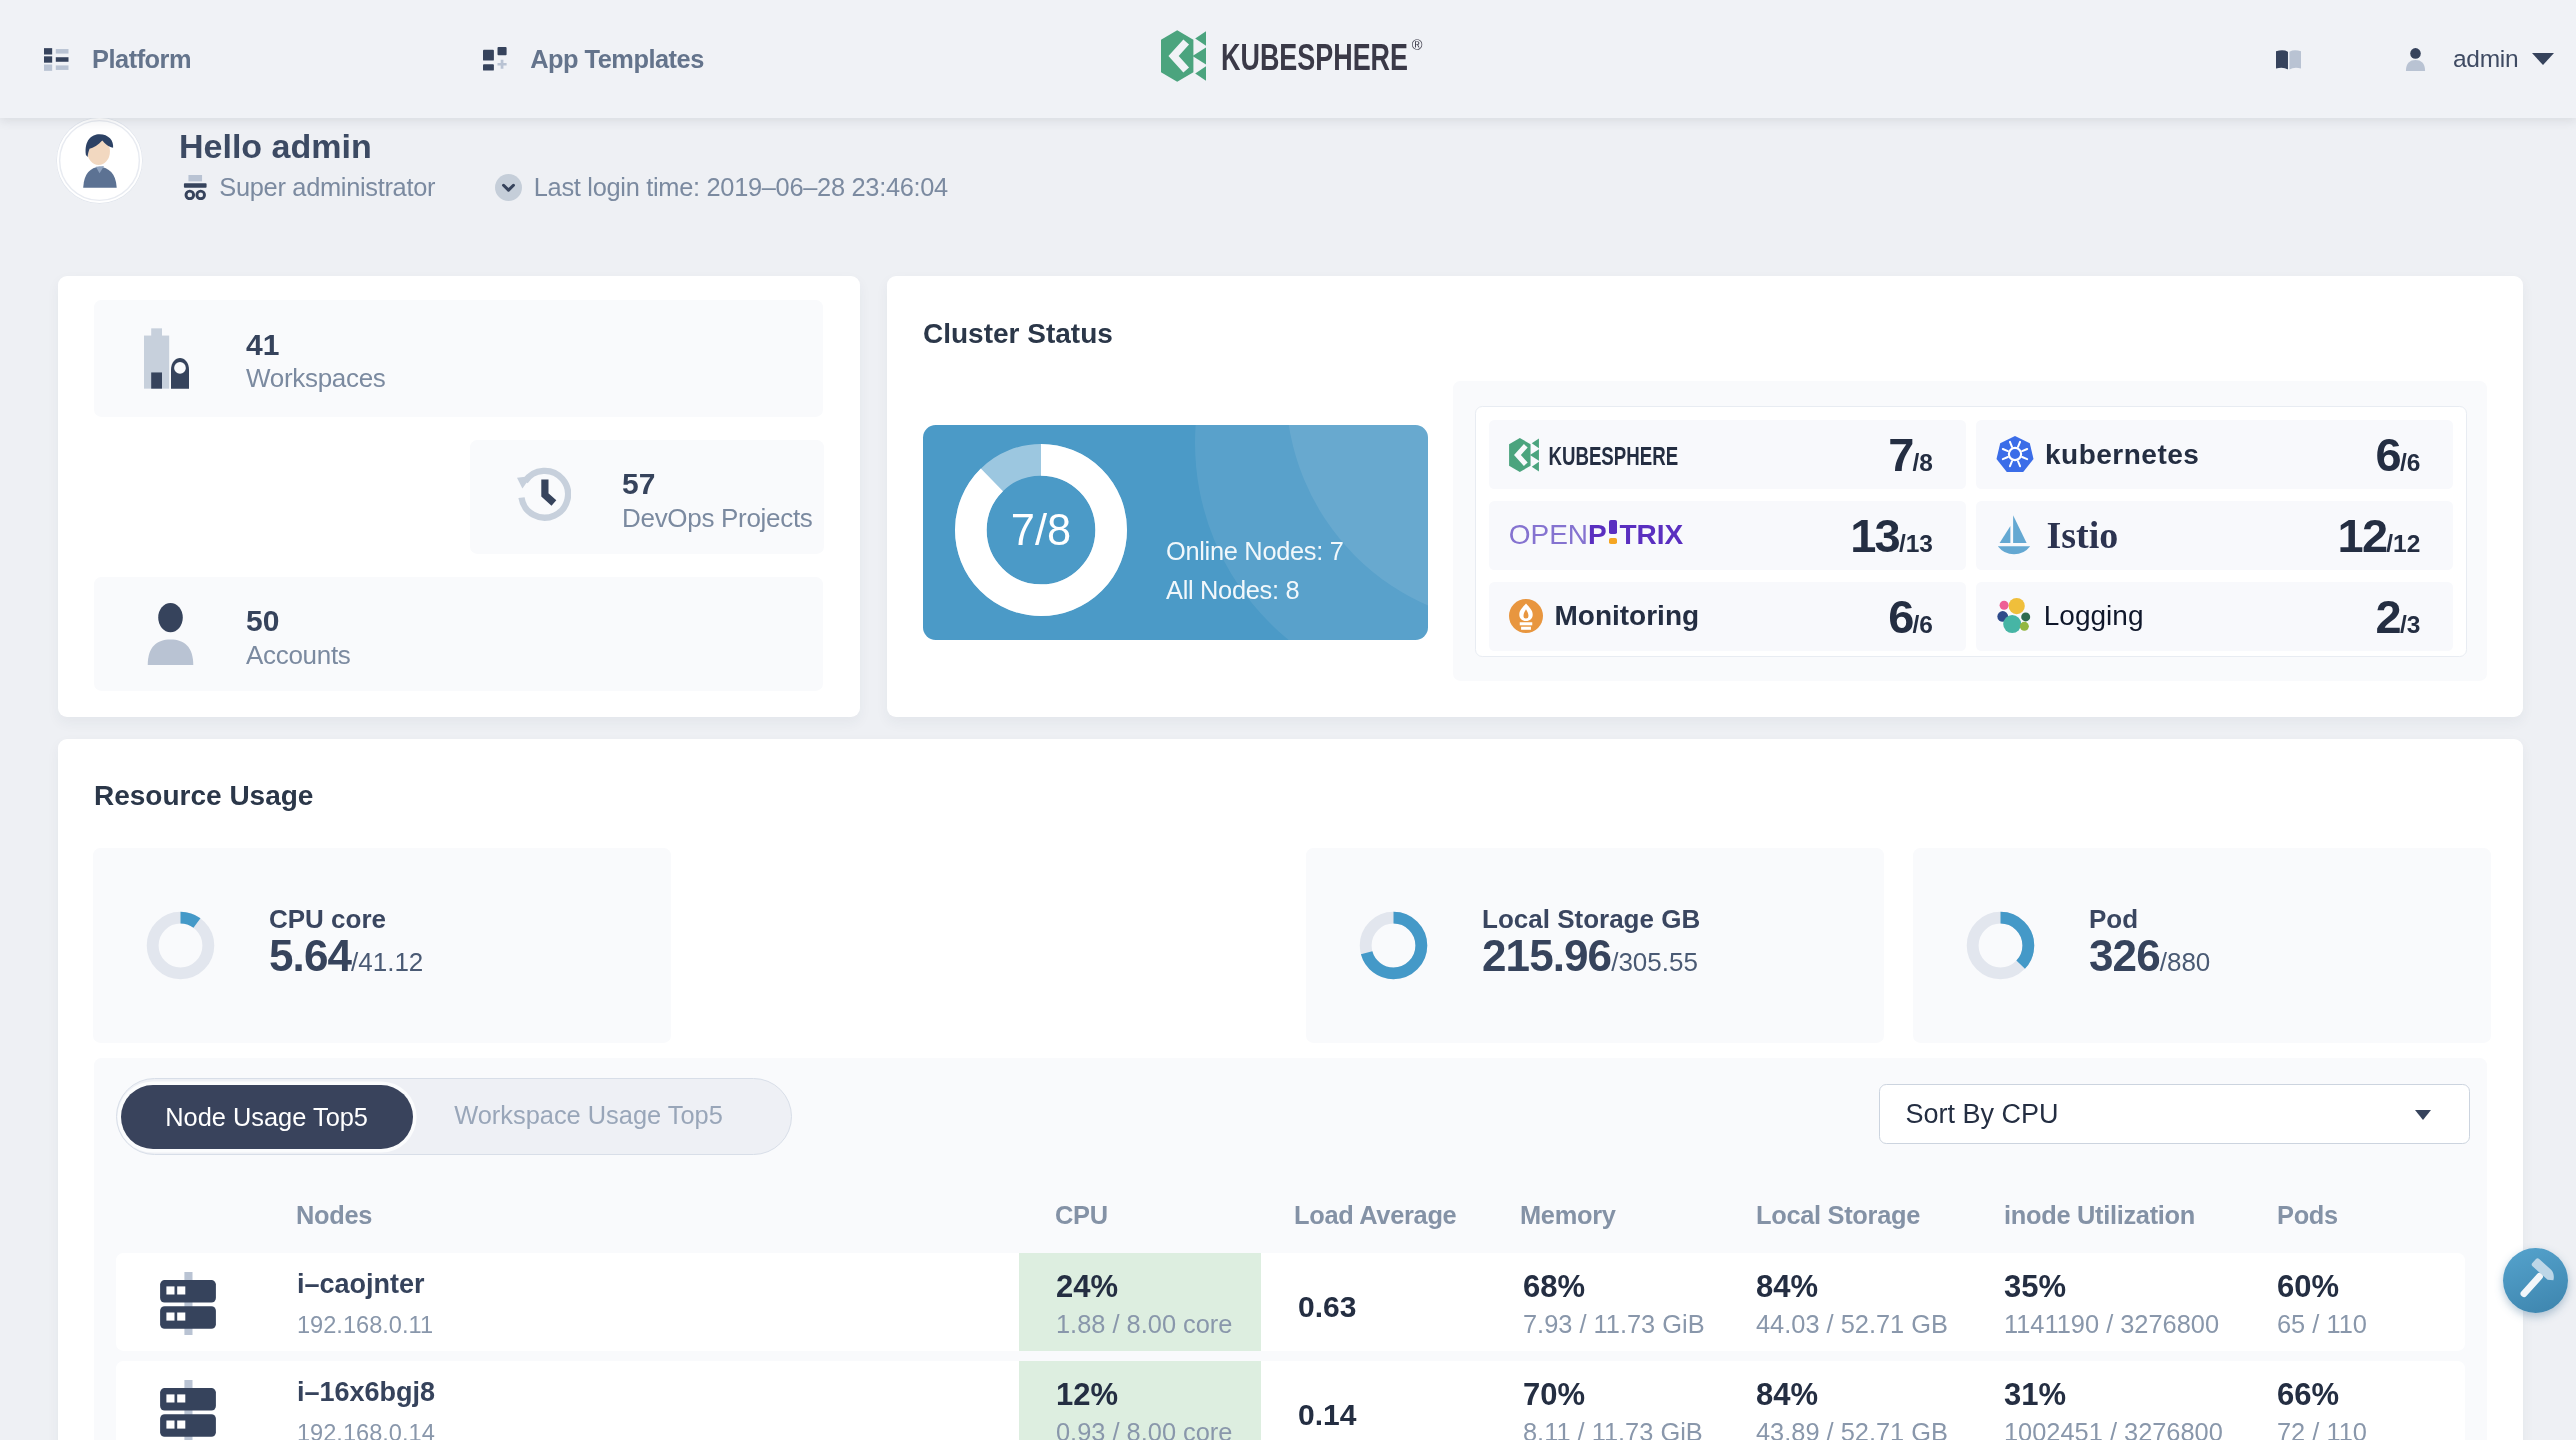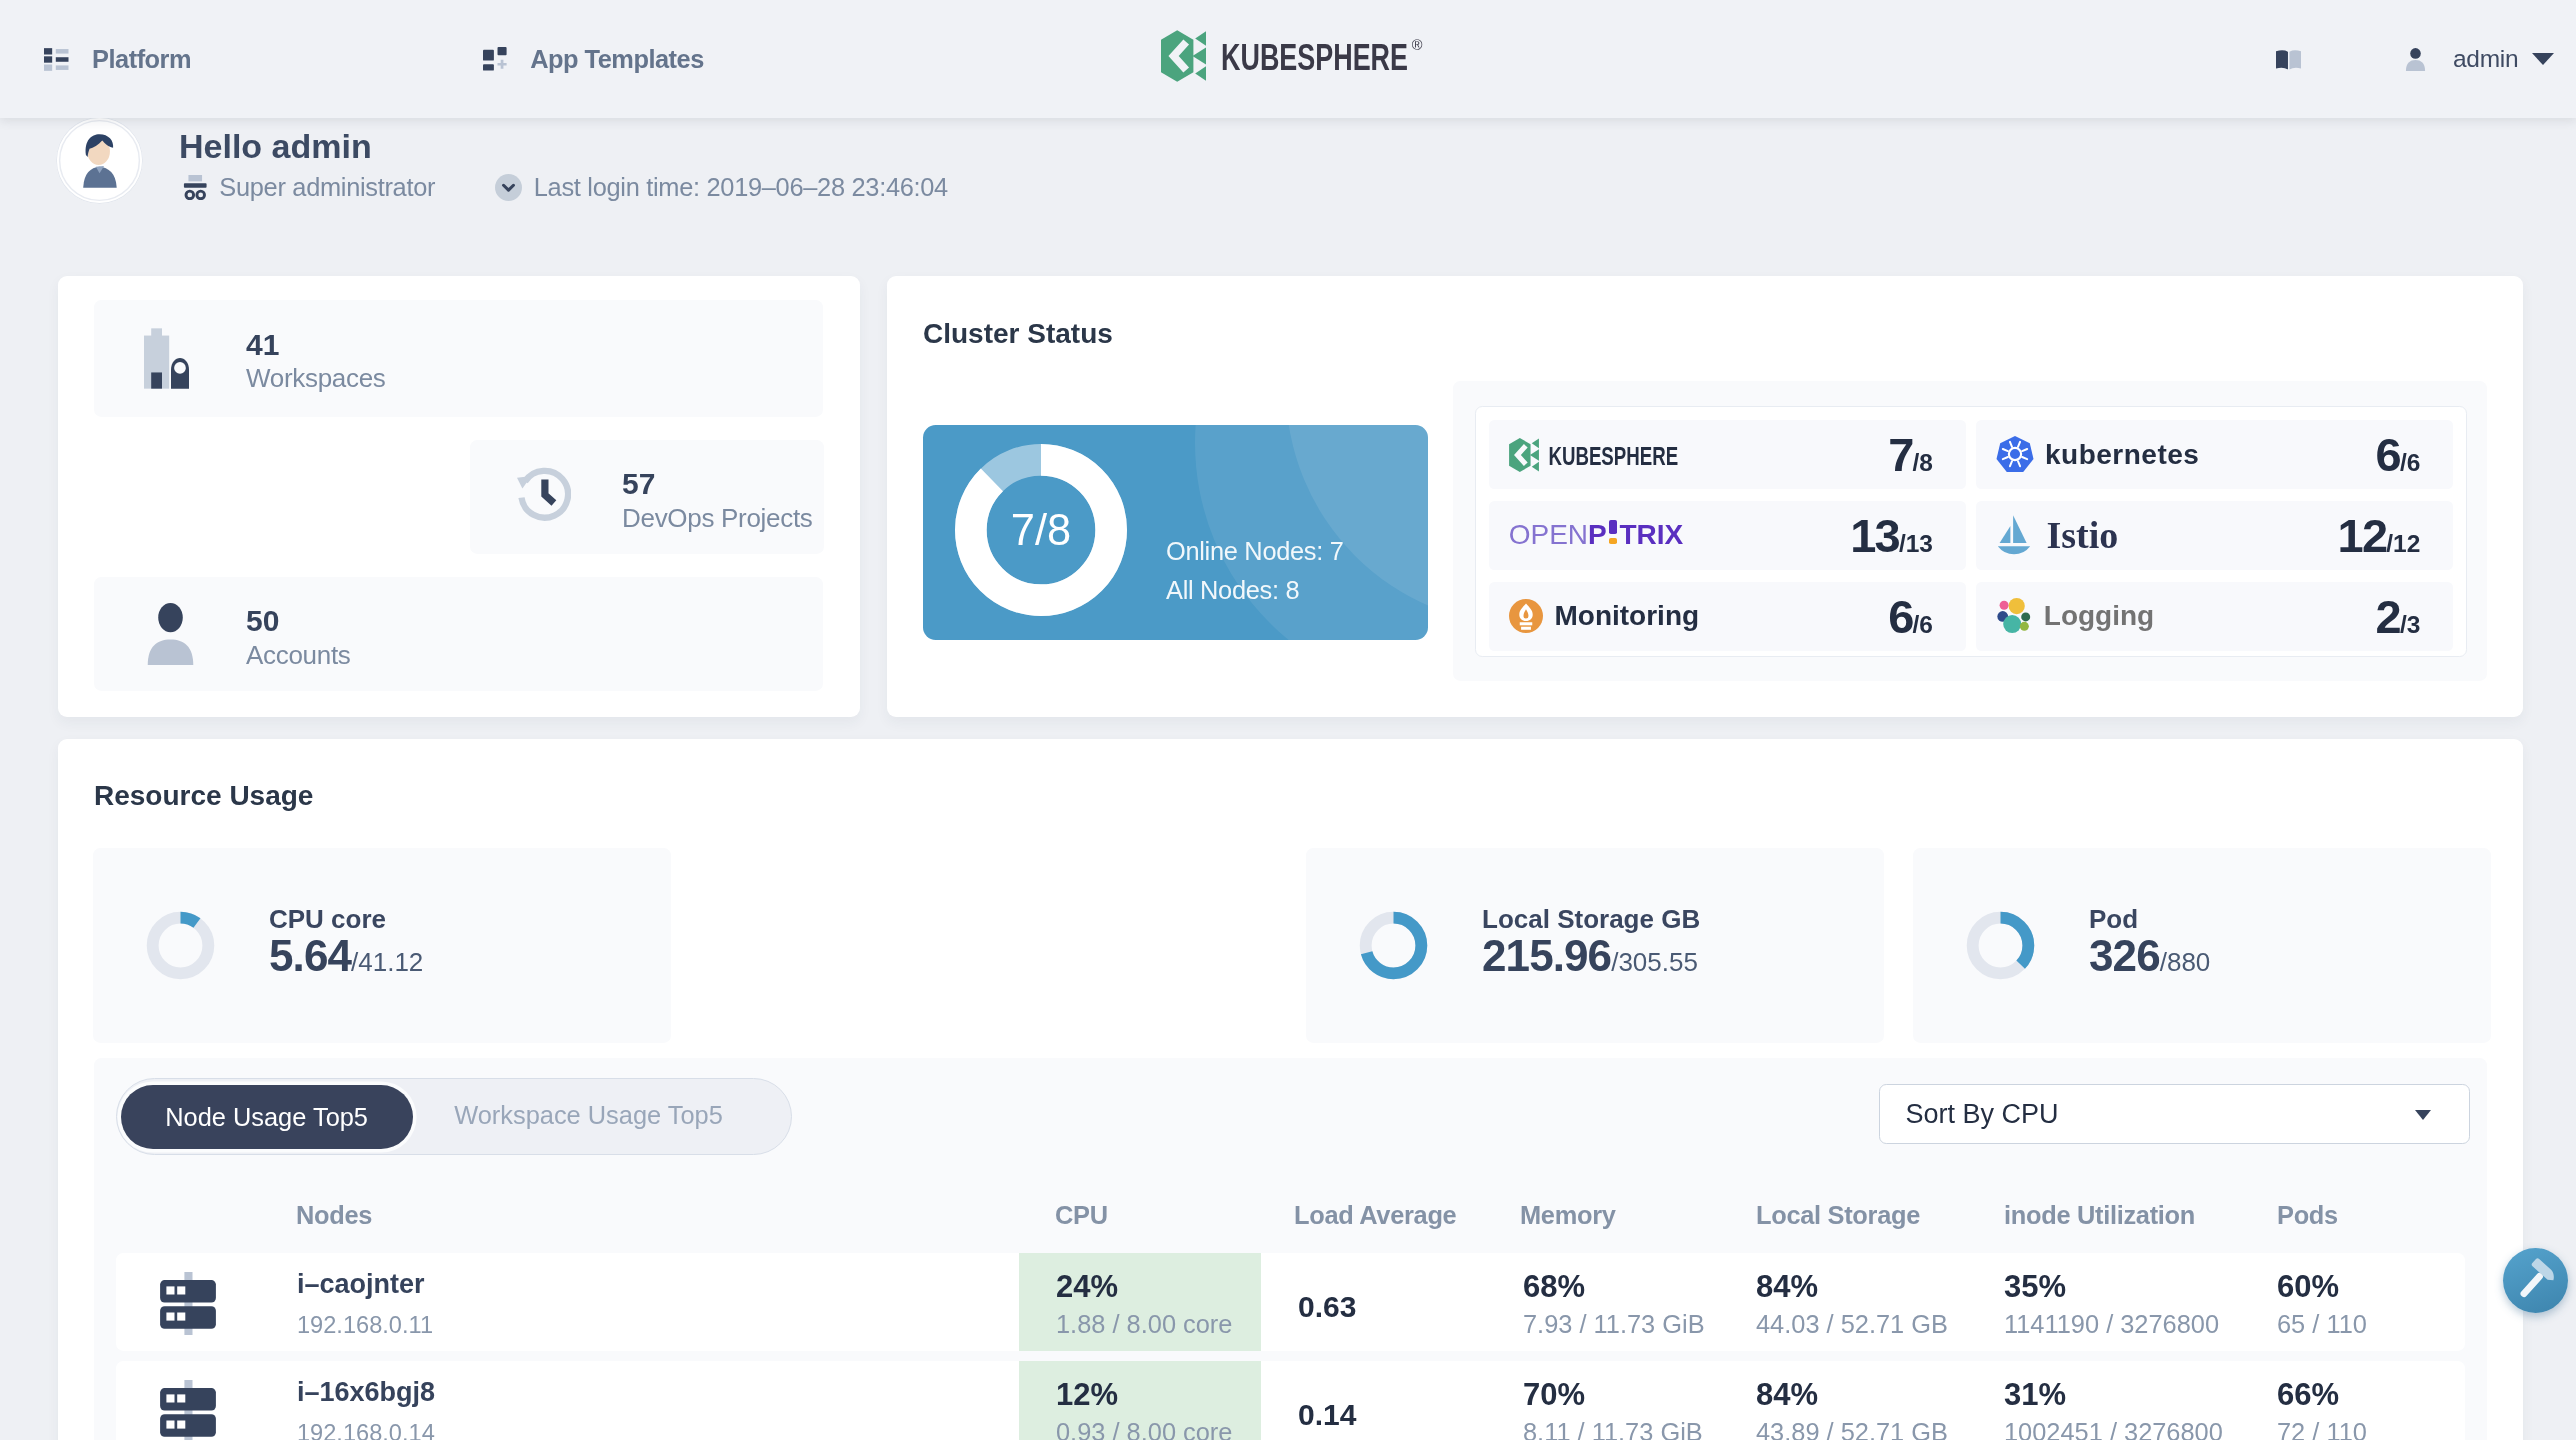--- a/index.html
+++ b/index.html
@@ -224,21 +224,21 @@
           </div>
         <div class="lrow">
             <svg width="36" height="36" viewBox="0 0 40 40">
               <circle cx="9" cy="8" r="5" fill="#ee5f96"></circle>
               <circle cx="23" cy="9" r="9" fill="#f0bf3b"></circle>
               <circle cx="7.5" cy="20.5" r="6" fill="#2d4a8a"></circle>
               <circle cx="18" cy="29" r="10" fill="#46b5a5"></circle>
               <circle cx="33" cy="21" r="5" fill="#2f6b4f"></circle>
               <circle cx="31.5" cy="31.5" r="5" fill="#93b741"></circle>
             </svg>
-          <span style="font-size:28px;font-weight:bold;color:#737373;margin-left:11.8px">Logging</span>
+          <span style="font-size:28px;font-weight:normal;color:#0f172a;margin-left:11.8px">Logging</span>
           <span class="cnt">
               <b>2</b>
               <i>/3</i>
             </span>
           </div>
       </div>
     </div>
   </div>
 </div>
 <style>

